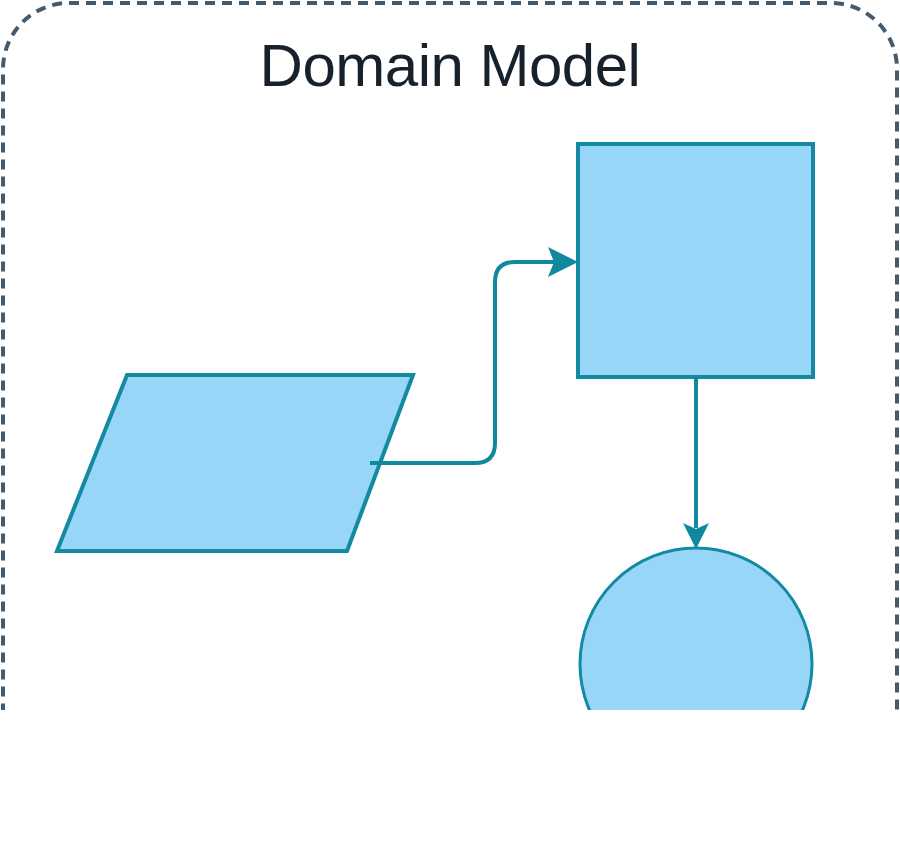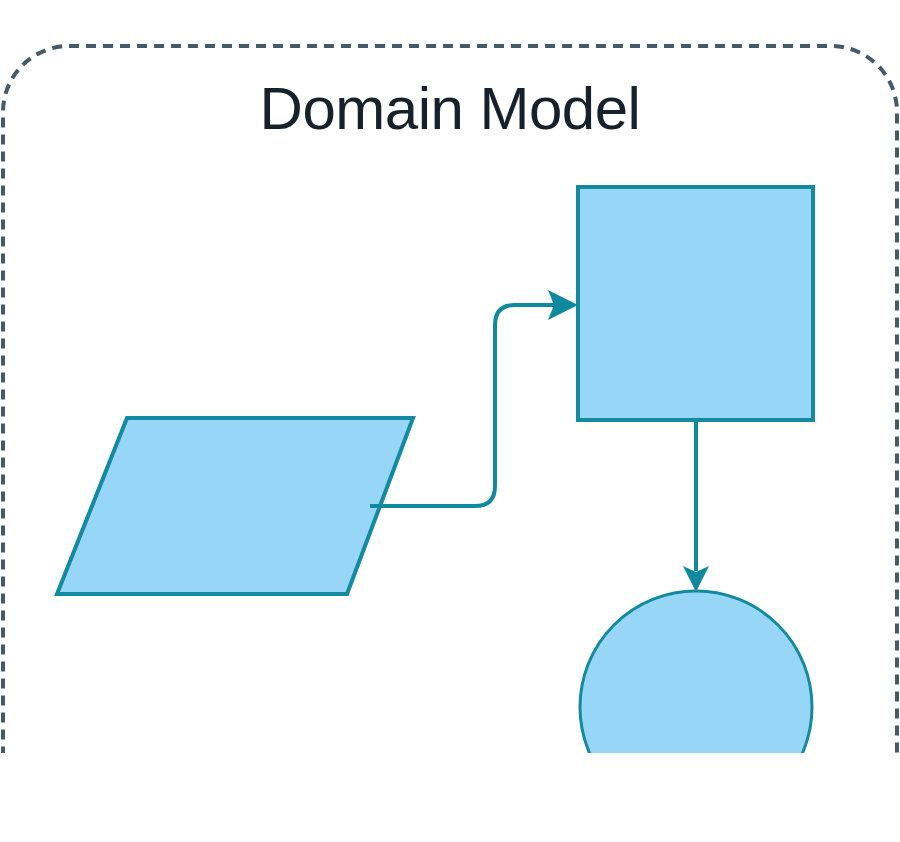--- a/index.html
+++ b/index.html
@@ -10,21 +10,20 @@
   }
   body {
     font-family: "Liberation Sans", sans-serif;
   }
   #canvas {
     position: relative;
     width: 900px;
     height: 710px;
     background: #ffffff;
     overflow: hidden;
-    margin-top: 43px;
   }
   #diagram-svg {
     position: absolute;
     left: 0;
     top: 0;
     width: 900px;
     height: 842px;
     display: block;
   }
   .title-text {

